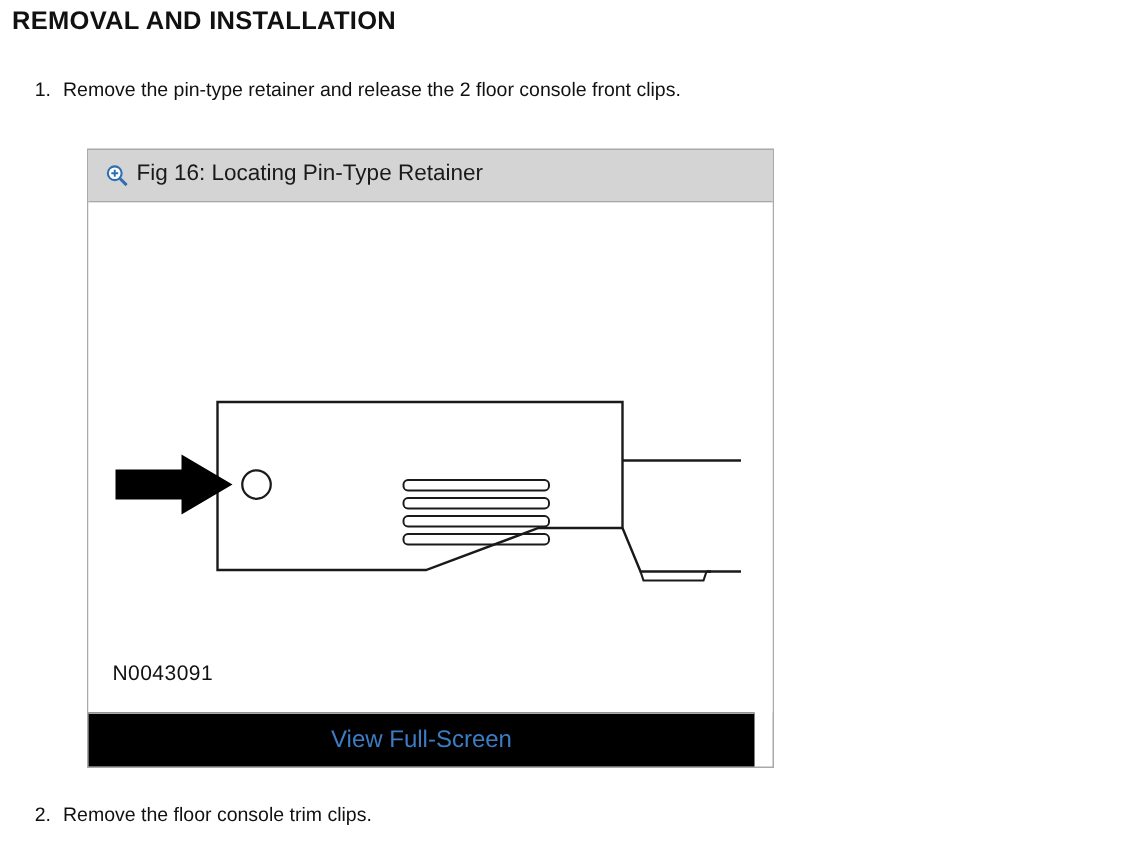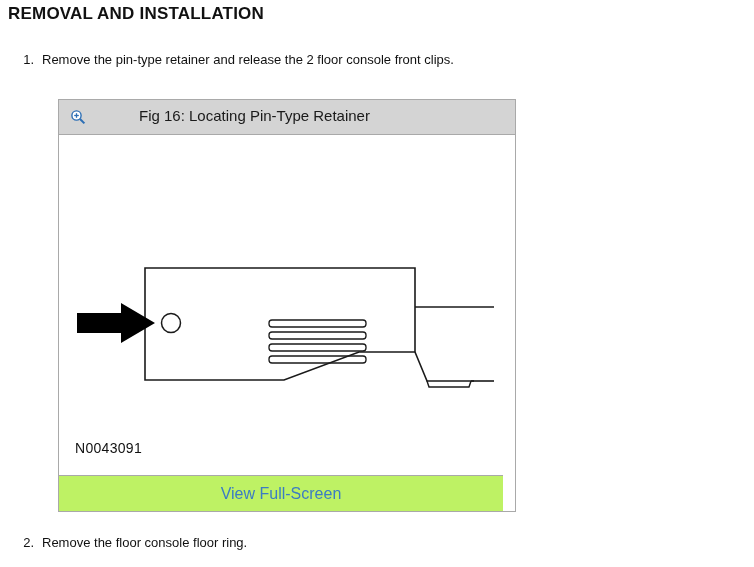--- a/index.html
+++ b/index.html
@@ -75,21 +75,20 @@
     height: 16px;
   }
 
   .figure-caption {
     position: absolute;
     left: 32px;
     top: 7px;
     font-size: 15px;
     color: #1a1a1a;
     white-space: nowrap;
-    margin-left: 48px;
   }
 
   .figure-body {
     position: relative;
     height: 340px;
     background: #ffffff;
     box-sizing: border-box;
   }
 
   .diagram {
@@ -123,21 +122,21 @@
     position: absolute;
     left: 0;
     right: 12px;
     bottom: 0;
     height: 36px;
     border-top: 1px solid #a9a9a9;
     box-sizing: border-box;
     display: flex;
     align-items: center;
     justify-content: center;
-    background: #bef264;
+    background: #000000;
   }
 
   .fullscreen-link {
     font-size: 16px;
     color: #3b7cc4;
     text-decoration: none;
     cursor: pointer;
   }
 </style>
 </head>
@@ -192,16 +191,16 @@
       <div class="courtesy">Courtesy of FORD MOTOR CO.</div>
     </div>
 
     <div class="figure-footer">
       <a class="fullscreen-link">View Full-Screen</a>
     </div>
 
   </div>
 
   <div class="step step-2">
-    <span class="num">2.</span><span>Remove the floor console floor ring.</span>
+    <span class="num">2.</span><span>Remove the floor console trim clips.</span>
   </div>
 
 </div>
 
 </body></html>

